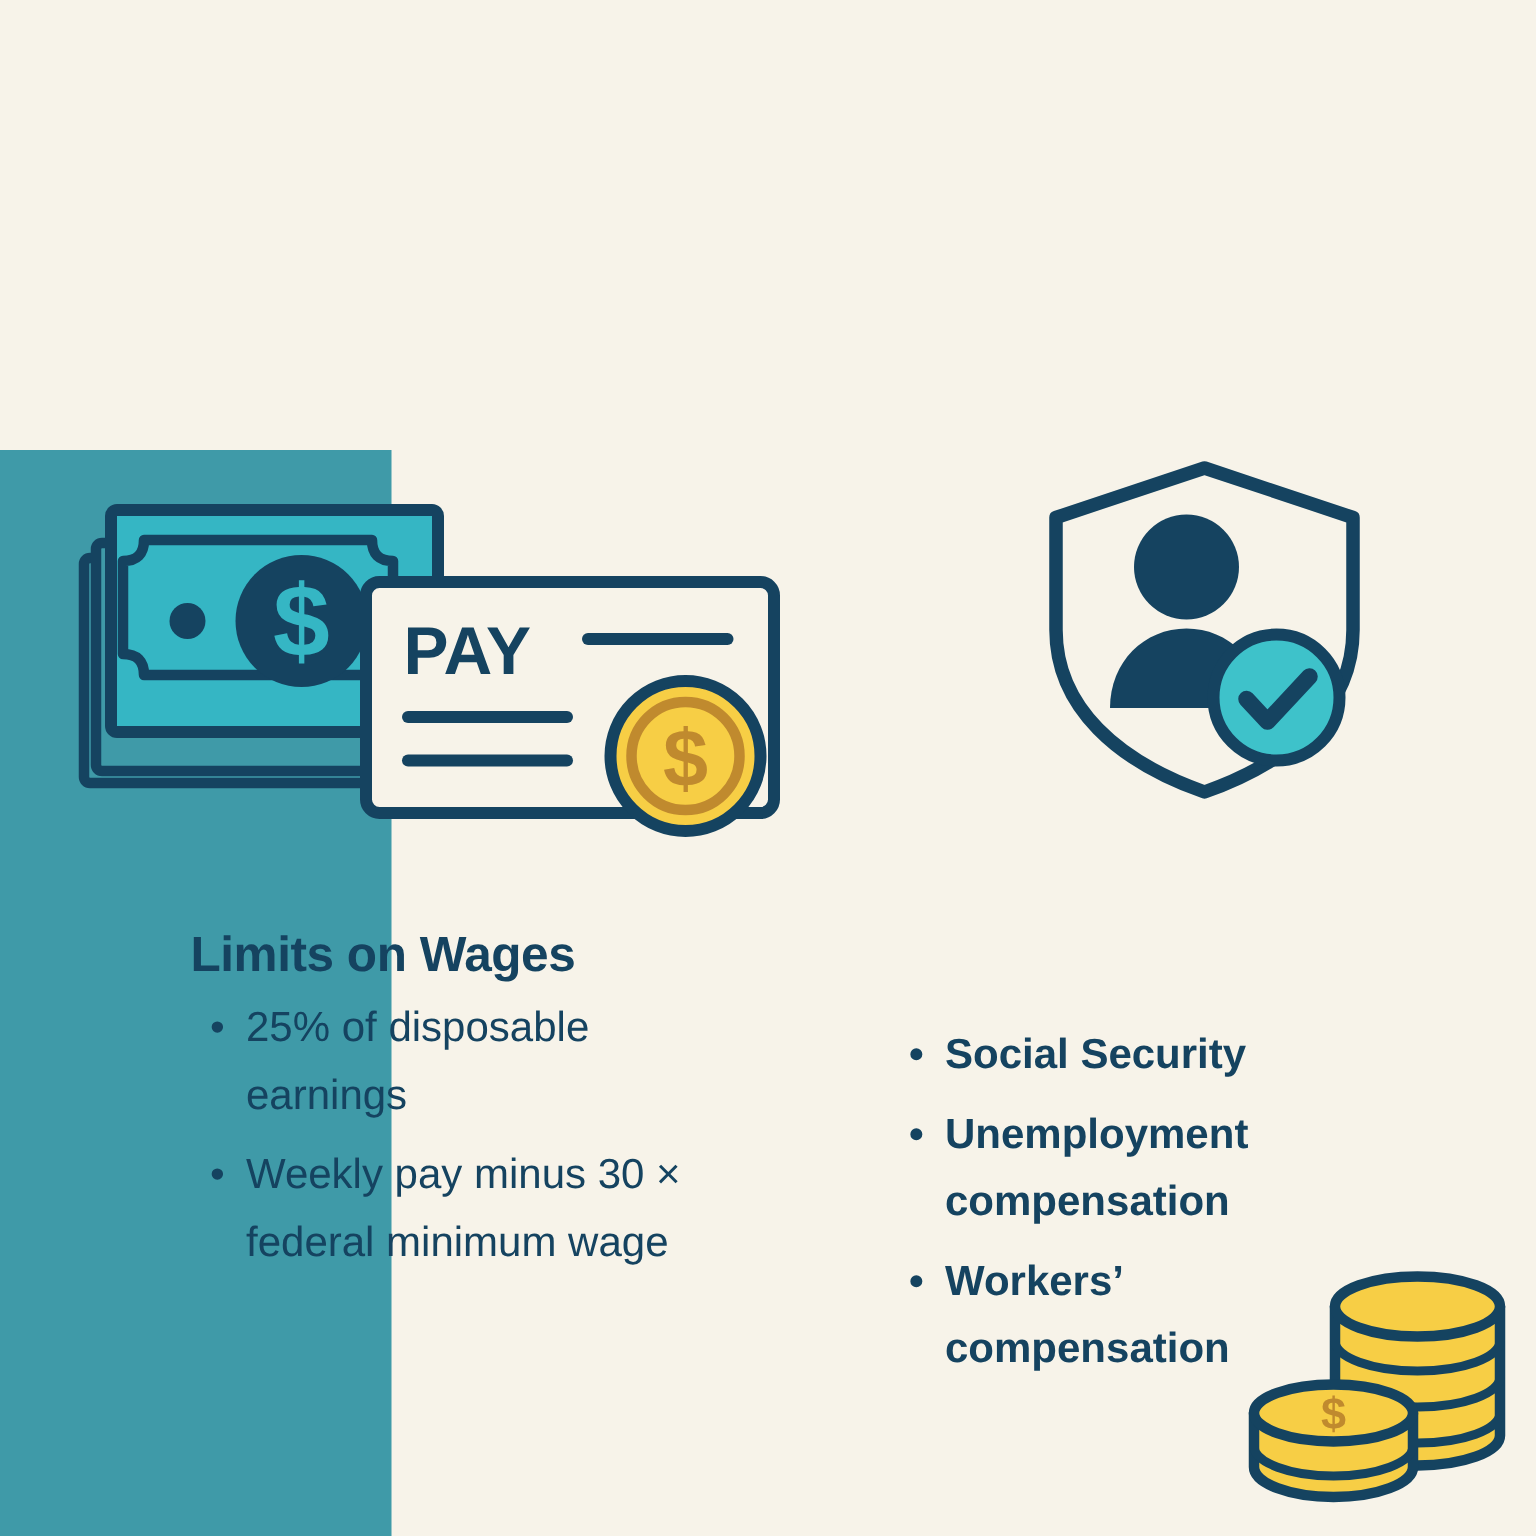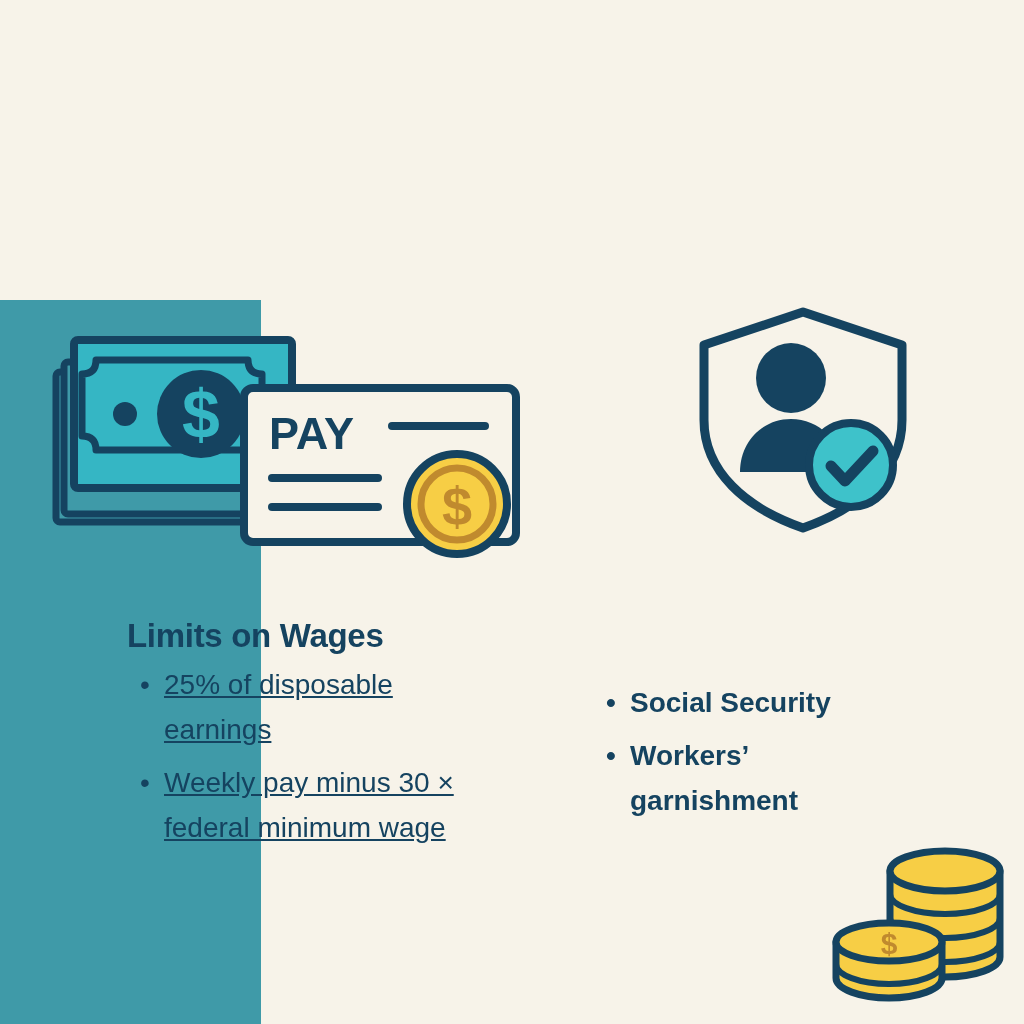--- a/index.html
+++ b/index.html
@@ -74,21 +74,21 @@
     content: "\2022";
     position: absolute;
     left: 4px;
     top: 0;
     font-size: 28px;
     line-height: 45px;
   }
   .bullets-left  { left: 136px; top: 662px; width: 340px; }
   .bullets-right { left: 602px; top: 680px; width: 300px; }
   .bullets-right li { margin-bottom: 8px; font-weight: bold; }
-  .bullets-left li { margin-bottom: 8px; text-decoration: underline; }
+  .bullets-left li { margin-bottom: 8px; }
 
   
   .illus { position: absolute; }
   .illus-money  { left: 52px;  top: 332px; }
   .illus-shield { left: 688px; top: 300px; }
   .illus-coins  { left: 828px; top: 838px; }
 </style>
 </head>
 <body>
 
@@ -172,16 +172,17 @@
   <div class="section-heading heading-left">Limits on Wages</div>
 
   <ul class="bullets bullets-left">
     <li>25% of disposable earnings</li>
     <li>Weekly pay minus 30 × federal minimum wage</li>
   </ul>
 
 
   <ul class="bullets bullets-right">
     <li>Social Security</li>
-    <li>Workers’ garnishment</li>
+    <li>Unemployment compensation</li>
+    <li>Workers’ compensation</li>
   </ul>
 
 </div>
 
 </body></html>

